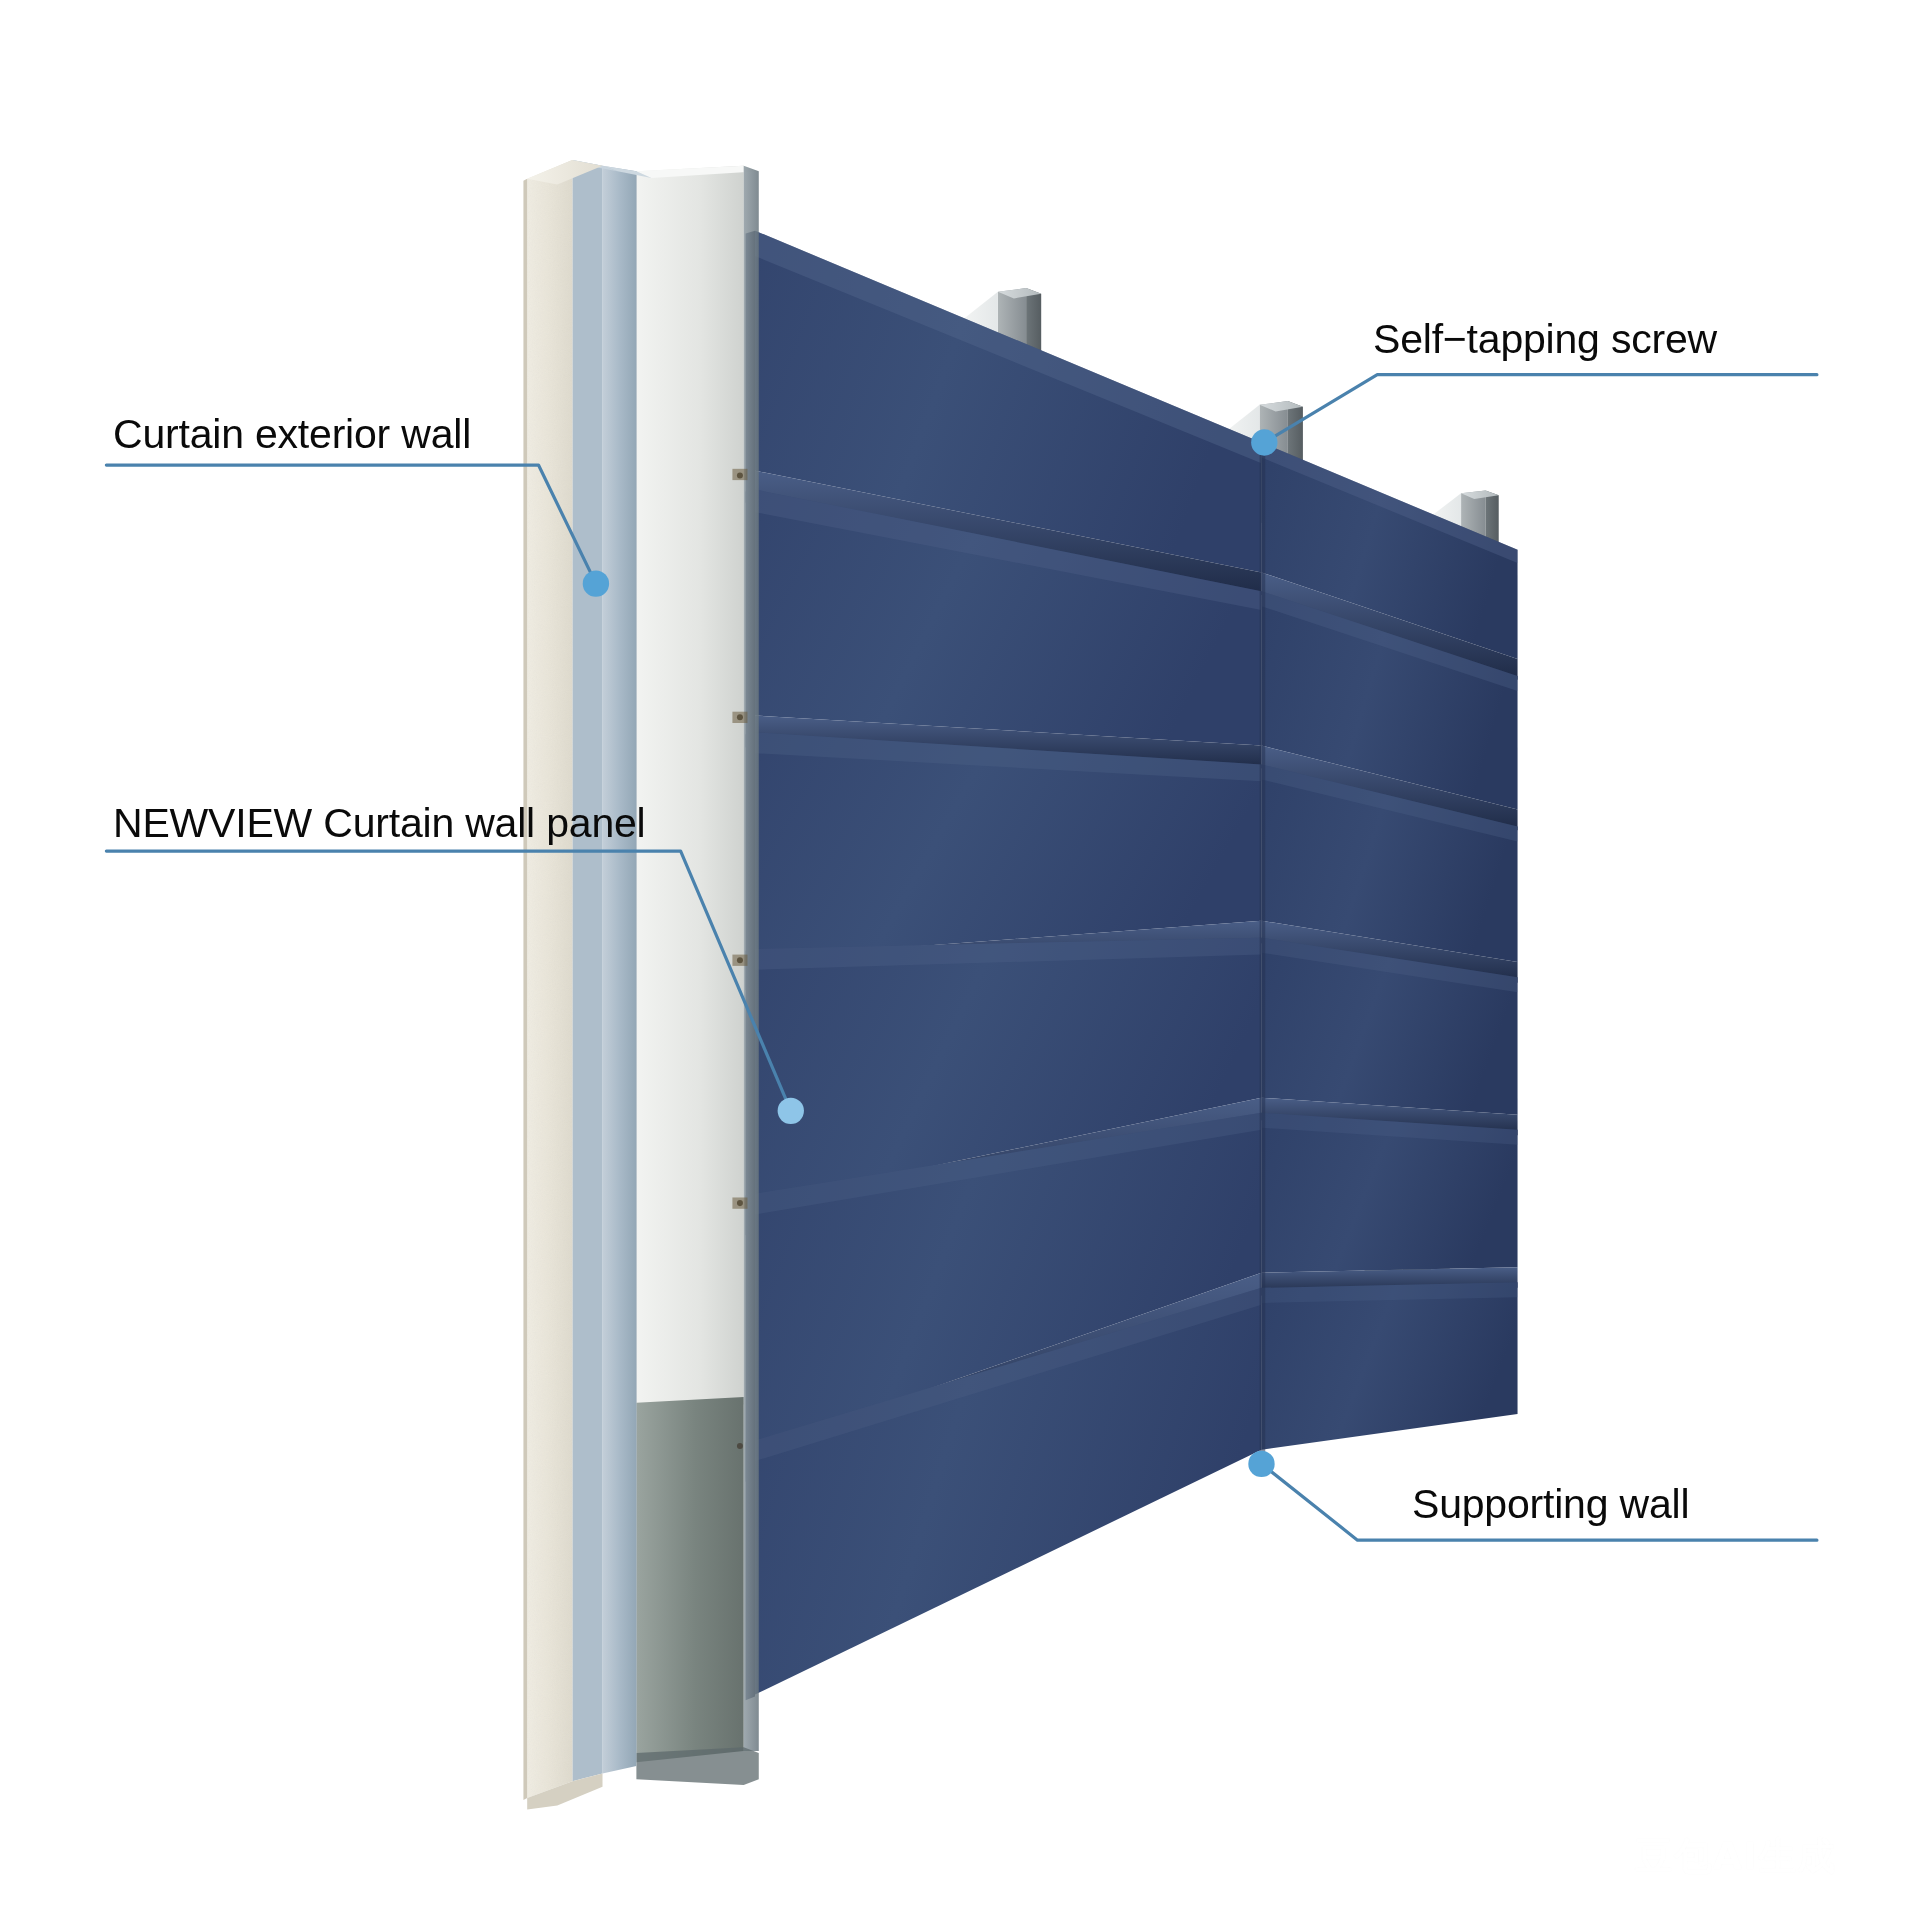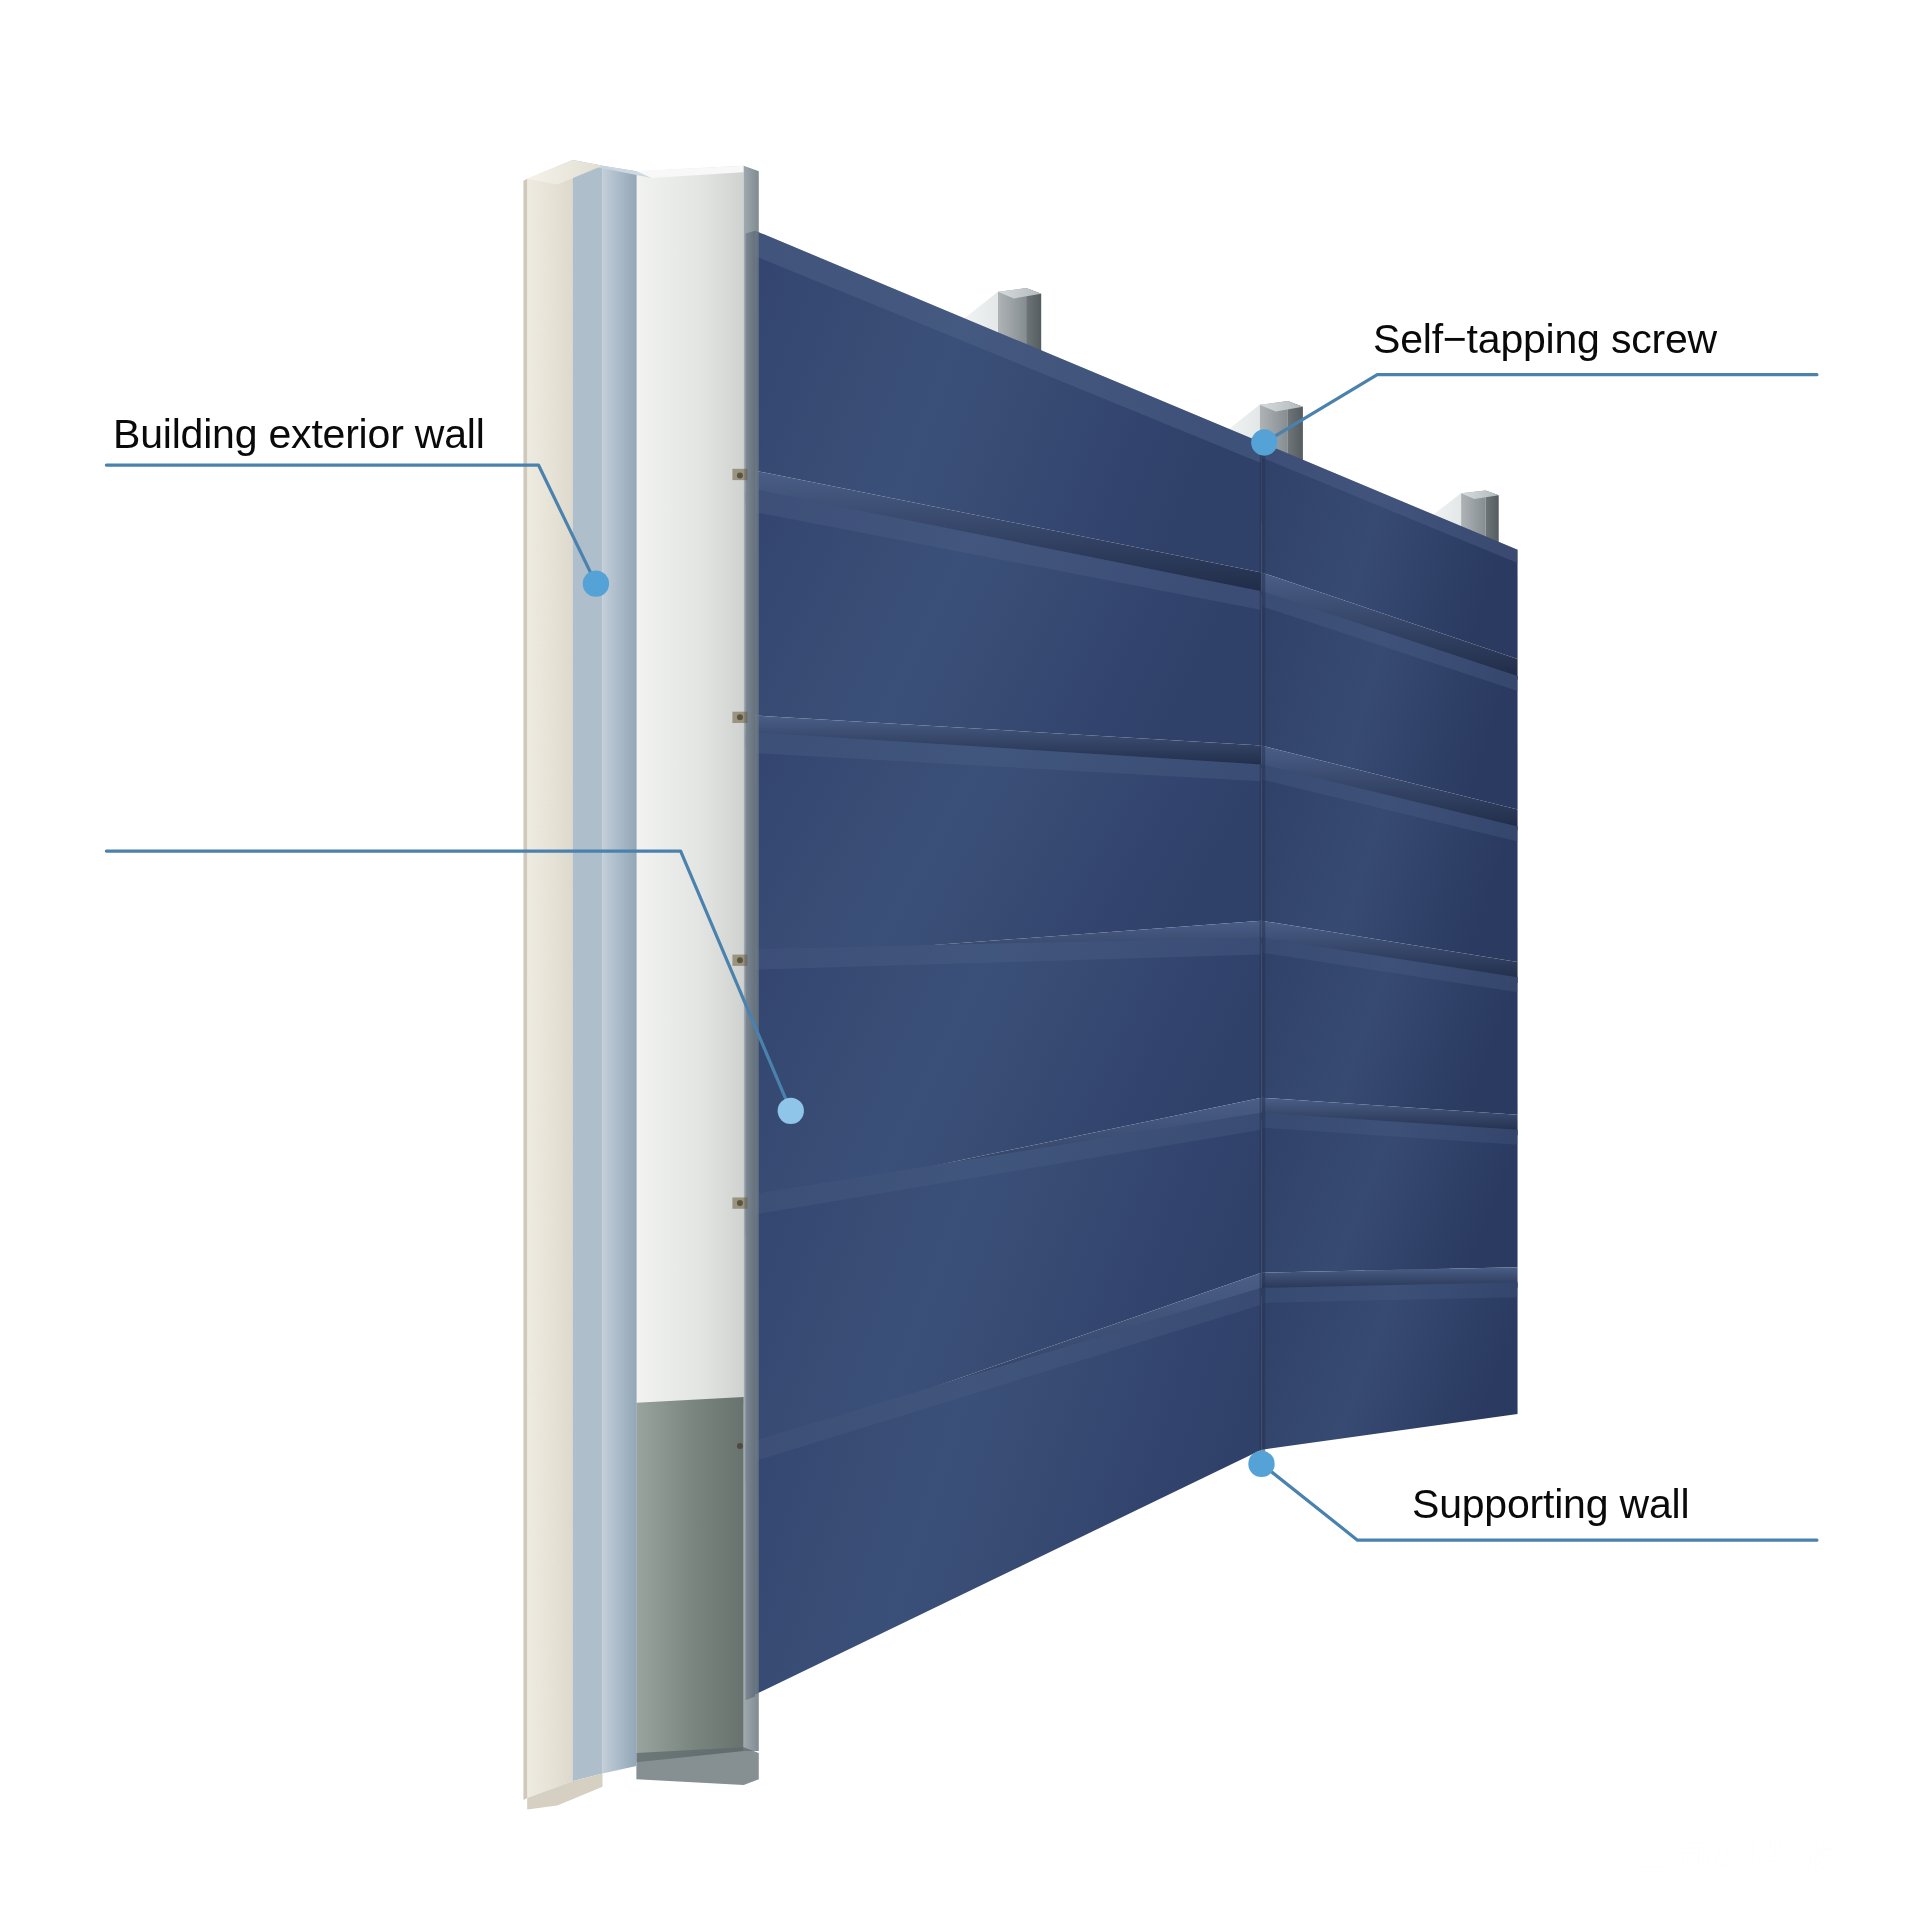--- a/index.html
+++ b/index.html
@@ -298,22 +298,23 @@
       <path d="M1930,1636 L1442,1636 L1340,1555"></path>
     </g>
     <g>
       <circle cx="633" cy="620" r="14" fill="#55a3d6"></circle>
       <circle cx="840" cy="1180" r="14" fill="#8ec5e8"></circle>
       <circle cx="1343" cy="470" r="14" fill="#55a3d6"></circle>
       <circle cx="1340" cy="1555" r="14" fill="#55a3d6"></circle>
     </g>
   </svg>
 
-  <div class="callout-label cl-building">Building exterior wall</div>
-
+  <div class="callout-label cl-building">Curtain exterior wall</div>
+
+  <div class="callout-label cl-newview">NEWVIEW Curtain wall panel</div>
 
   <div class="callout-label cl-screw">Self−tapping screw</div>
 
   <div class="callout-label cl-frame">Supporting wall</div>
 
   <div id="watermark">豆包AI生成</div>
 
 </div>
 
 

